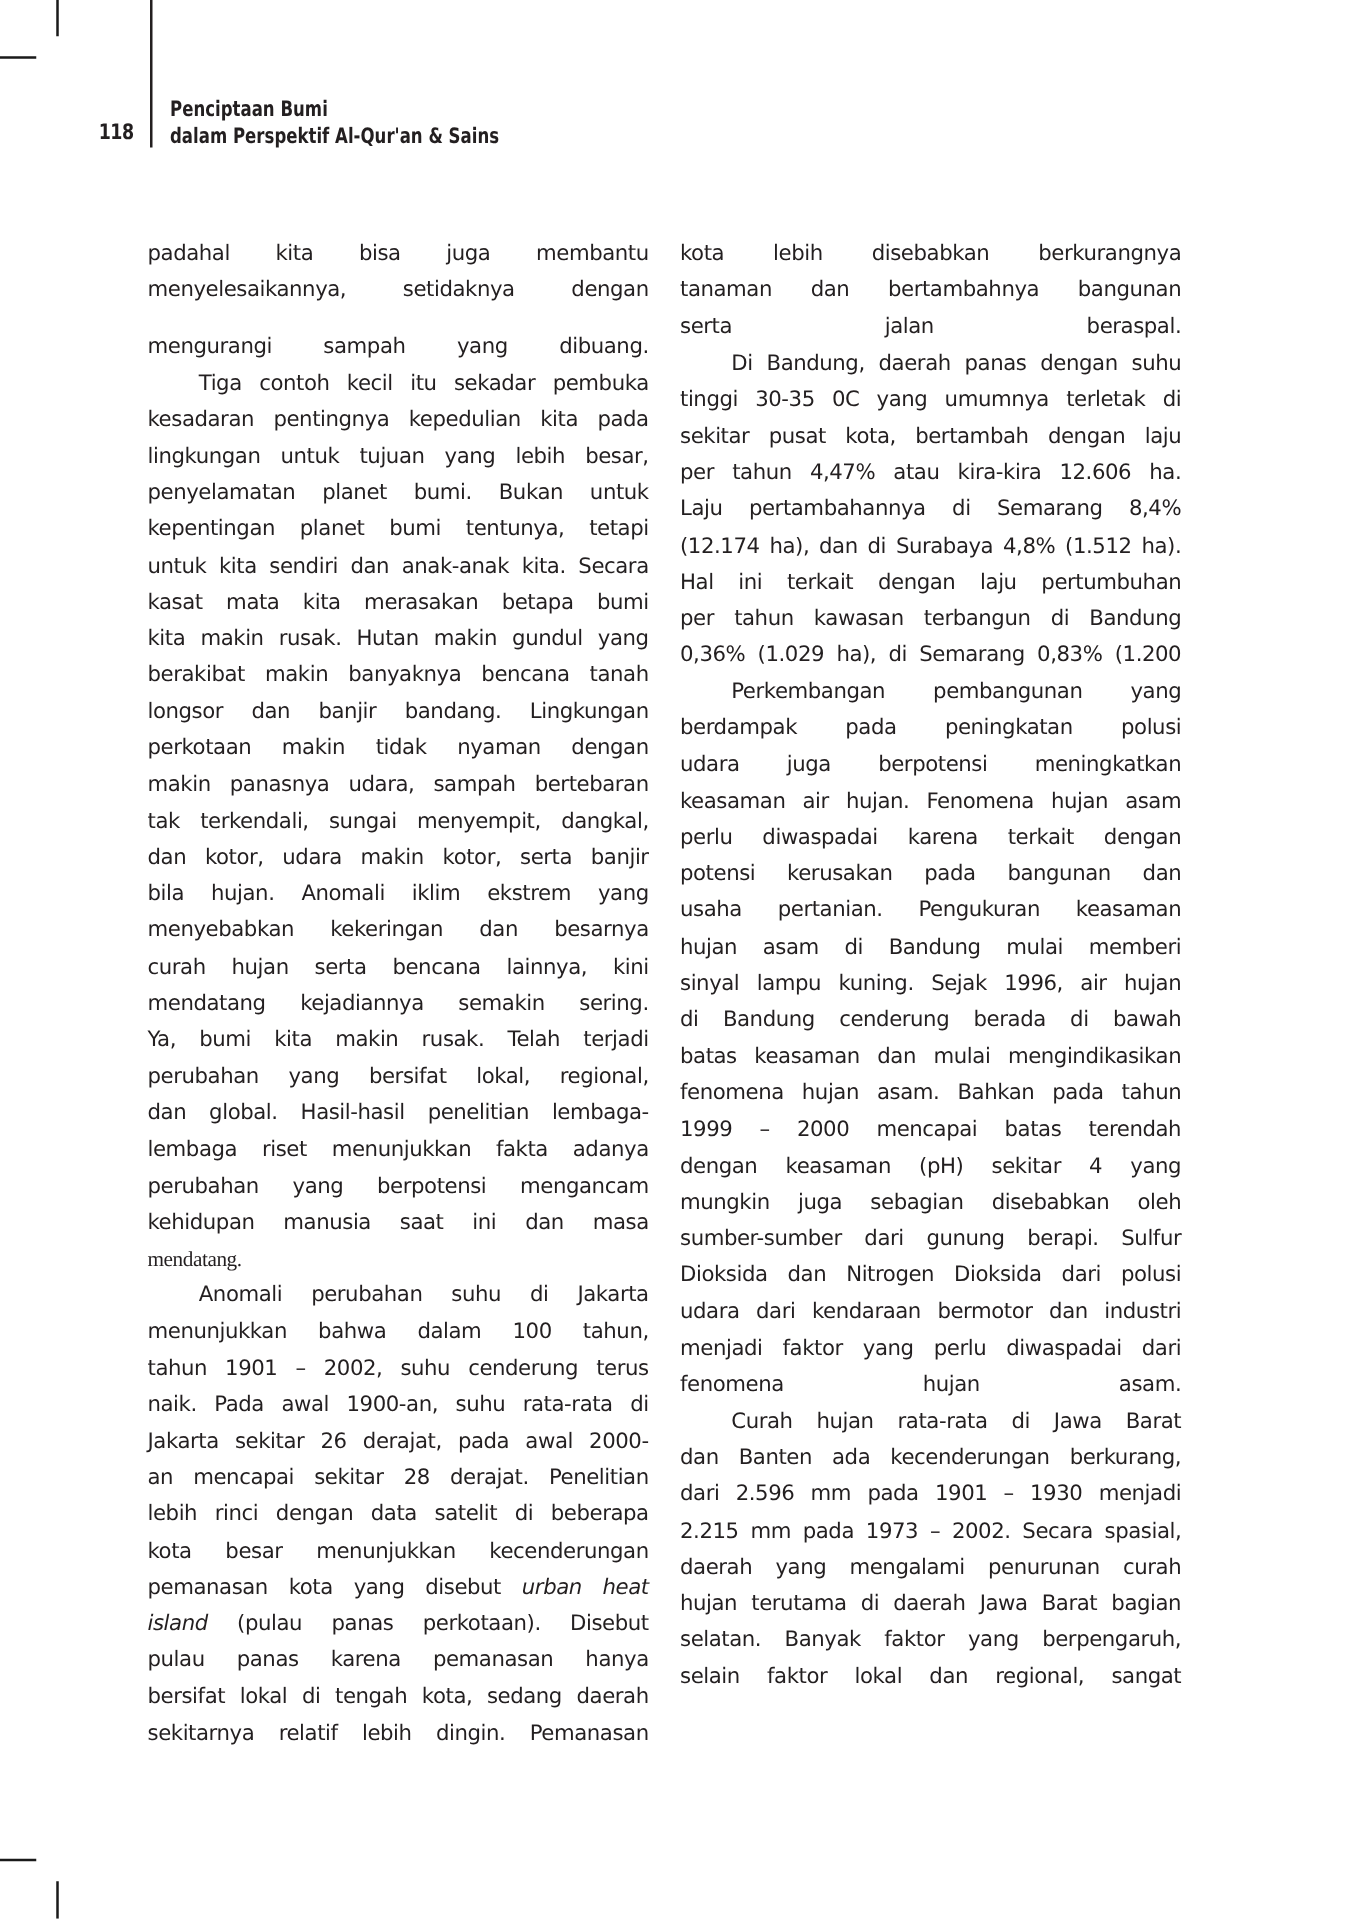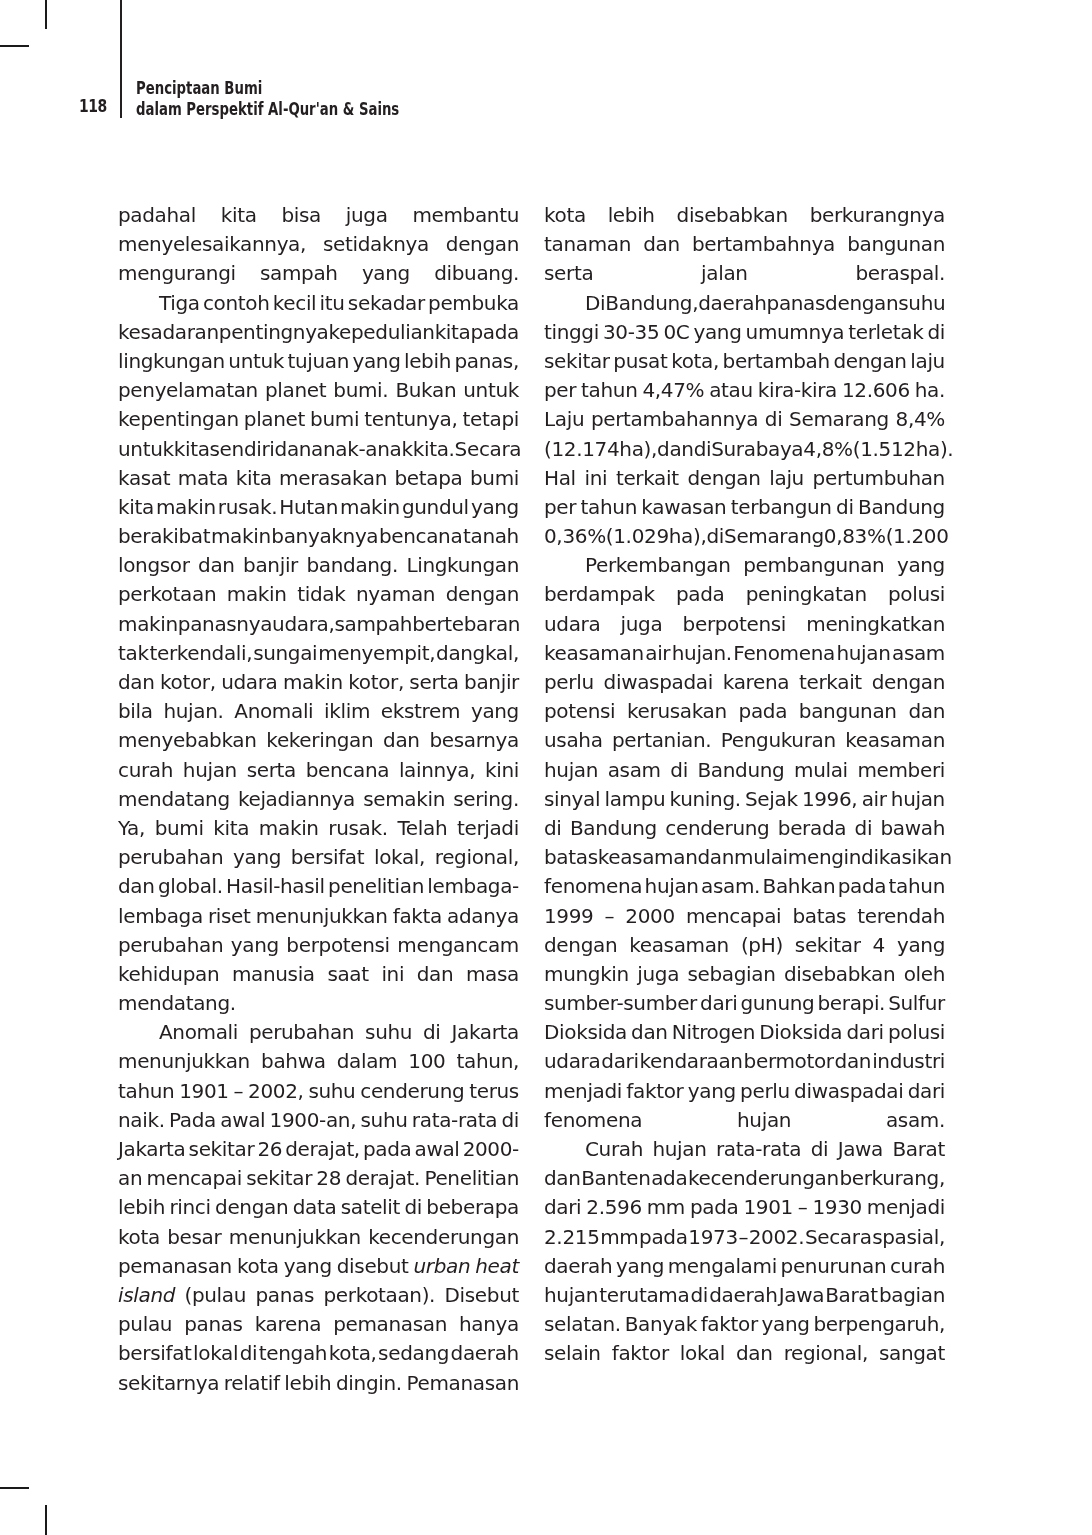--- a/index.html
+++ b/index.html
@@ -1,21 +1,21 @@
 <!DOCTYPE html>
 <html><head>
   <meta charset="utf-8">
   <style>
     html, body { margin: 0; padding: 0; background: #ffffff; }
     body { width: 1092px; height: 1535px; position: relative; overflow: hidden; color: #231f20; }
     .crop { position: absolute; background: #1a1a1a; }
     .hdr-rule { position: absolute; left: 120px; top: 0; width: 2px; height: 118px; background: #231f20; }
     .page-num { position: absolute; left: 79px; top: 96px; font-family: "DejaVu Sans", sans-serif; font-size: 17px; font-weight: bold; letter-spacing: -0.5px; transform: scaleX(0.82); transform-origin: left top; }
     .running-title { position: absolute; left: 136px; top: 78px; font-family: "DejaVu Sans", sans-serif; font-size: 17px; font-weight: bold; line-height: 21px; transform: scaleX(0.78); transform-origin: left top; white-space: nowrap; }
-    .col { position: absolute; top: 201px; width: 401px; font-family: "DejaVu Sans", sans-serif; font-size: 20px; line-height: 29.2px; text-align: justify; text-align-last: justify; }
+    .col { position: absolute; top: 189px; width: 401px; font-family: "DejaVu Sans", sans-serif; font-size: 17px; line-height: 29.2px; text-align: justify; text-align-last: justify; }
     .col-left { left: 118px; }
     .col-right { left: 544px; }
     .line { display: block; height: 29.2px; white-space: nowrap; overflow: visible; letter-spacing: -0.35px; word-spacing: 0px; }
     .line.indent { padding-left: 41px; }
     .justify { display: flex; justify-content: space-between; }
     .justify > span { white-space: pre; }
     em { font-style: italic; }
   </style>
 </head>
 <body>
@@ -38,21 +38,21 @@
       <span>kita</span>
       <span>bisa</span>
       <span>juga</span>
       <span>membantu</span>
     </div>
     <div class="line justify">
       <span>menyelesaikannya,</span>
       <span>setidaknya</span>
       <span>dengan</span>
     </div>
-    <div class="line" style="text-align: center;"><span>mengurangi</span><span> sampah</span><span> yang</span><span> dibuang.</span></div>
+    <div class="line" style="text-align: center; margin-top: 16px;"><span>mengurangi</span><span> sampah</span><span> yang</span><span> dibuang.</span></div>
     <div class="line indent justify">
       <span>Tiga</span>
       <span>contoh</span>
       <span>kecil</span>
       <span>itu</span>
       <span>sekadar</span>
       <span>pembuka</span>
     </div>
     <div class="line justify">
       <span>kesadaran</span>
@@ -60,21 +60,21 @@
       <span>kepedulian</span>
       <span>kita</span>
       <span>pada</span>
     </div>
     <div class="line justify">
       <span>lingkungan</span>
       <span>untuk</span>
       <span>tujuan</span>
       <span>yang</span>
       <span>lebih</span>
-      <span>panas,</span>
+      <span>besar,</span>
     </div>
     <div class="line justify">
       <span>penyelamatan</span>
       <span>planet</span>
       <span>bumi.</span>
       <span>Bukan</span>
       <span>untuk</span>
     </div>
     <div class="line justify">
       <span>kepentingan</span>
@@ -218,21 +218,21 @@
       <span>mengancam</span>
     </div>
     <div class="line justify">
       <span>kehidupan</span>
       <span>manusia</span>
       <span>saat</span>
       <span>ini</span>
       <span>dan</span>
       <span>masa</span>
     </div>
-    <div class="line" style="text-align: center;"><span>mendatang.</span></div>
+    <div class="line" style="text-align: center; font-family: Liberation Serif, serif;"><span>mendatang.</span></div>
     <div class="line indent justify">
       <span>Anomali</span>
       <span>perubahan</span>
       <span>suhu</span>
       <span>di</span>
       <span>Jakarta</span>
     </div>
     <div class="line justify">
       <span>menunjukkan</span>
       <span>bahwa</span>

